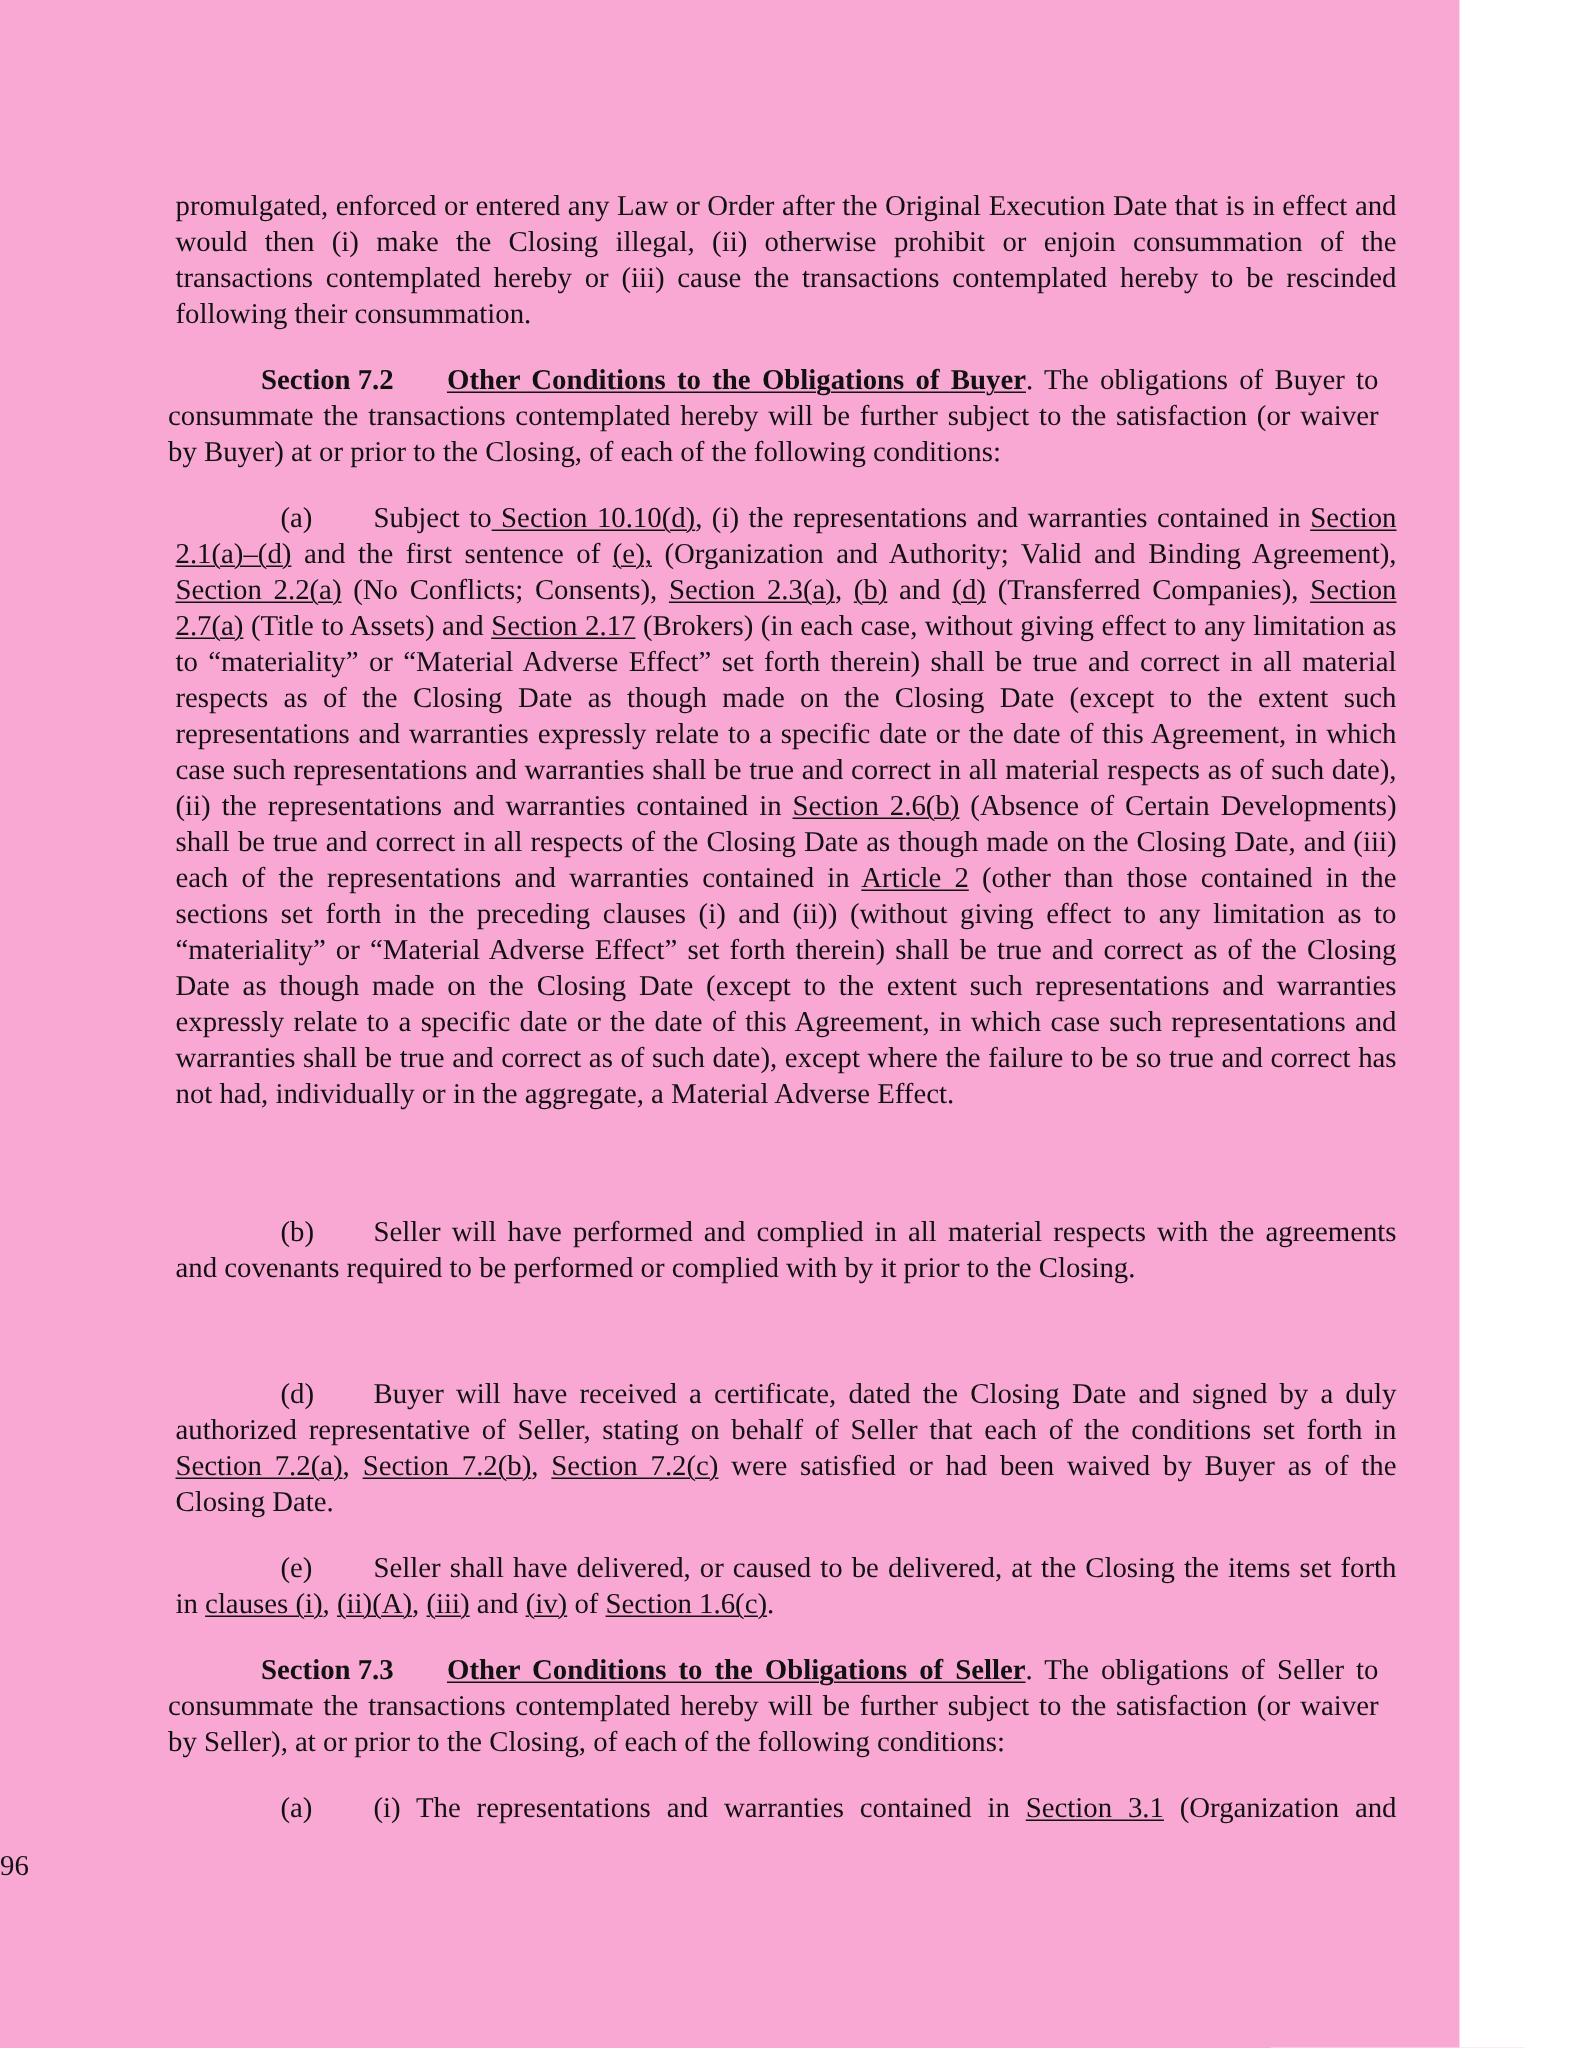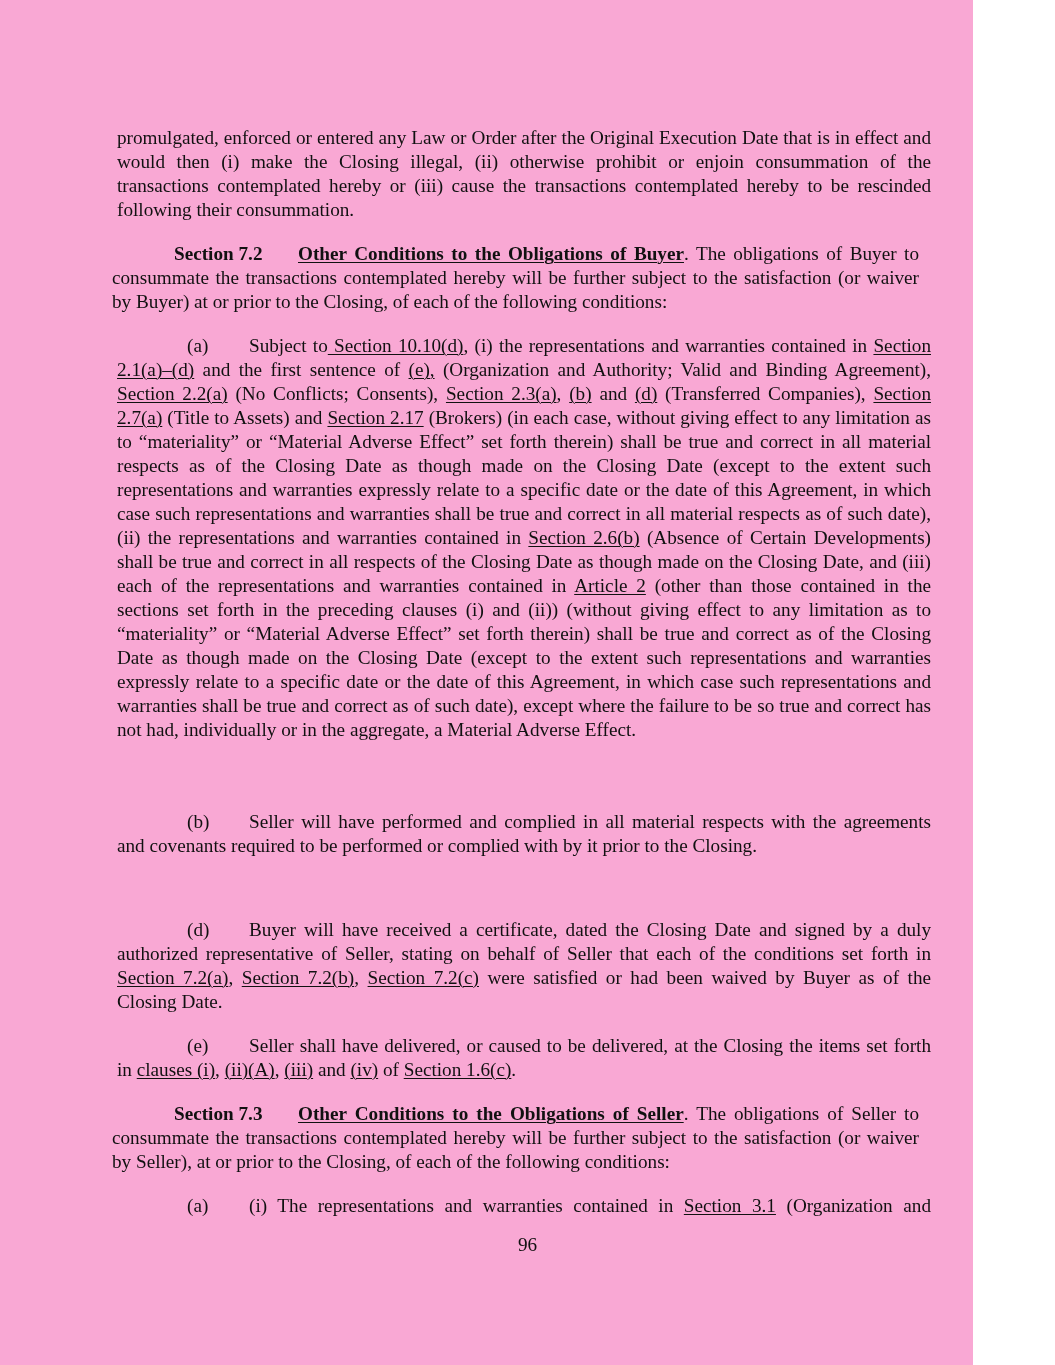--- a/index.html
+++ b/index.html
@@ -10,21 +10,21 @@
     color: #111; font-size: 19.2px; line-height: 24px;
   }
   .para { position: absolute; left: 117px; width: 814px; text-align: justify; text-align-last: left; margin: 0; }
   .para.indent-block { left: 112px; width: 807px; }
   .u { text-decoration: underline; text-underline-offset: 2px; text-decoration-thickness: 1px; }
   .b { font-weight: bold; }
   .tab-label { display: inline-block; width: 62px; }
   .first-indent { display: inline-block; width: 70px; }
   .sec-indent { display: inline-block; width: 62px; }
   .sec-num { display: inline-block; width: 124px; font-weight: bold; }
-  .page-number { position: absolute; left: 0; width: 1055px; top: 1233px; text-align: center; }
+  .page-number { position: absolute; left: 0; width: 1055px; top: 1233px; text-align: left; }
 </style>
 </head>
 <body>
 
 <div class="page">
 
   <p class="para" style="top:126px;">promulgated, enforced or entered any Law or Order after the Original Execution Date that is in effect and would then (i) make the Closing illegal, (ii) otherwise prohibit or enjoin consummation of the transactions contemplated hereby or (iii) cause the transactions contemplated hereby to be rescinded following their consummation.</p>
 
   <p class="para indent-block" style="top:242px;"><span class="sec-indent"></span><span class="sec-num">Section 7.2</span><span class="b u">Other Conditions to the Obligations of Buyer</span><span>. The obligations of Buyer to consummate the transactions contemplated hereby will be further subject to the satisfaction (or waiver by Buyer) at or prior to the Closing, of each of the following conditions:</span></p>
 

